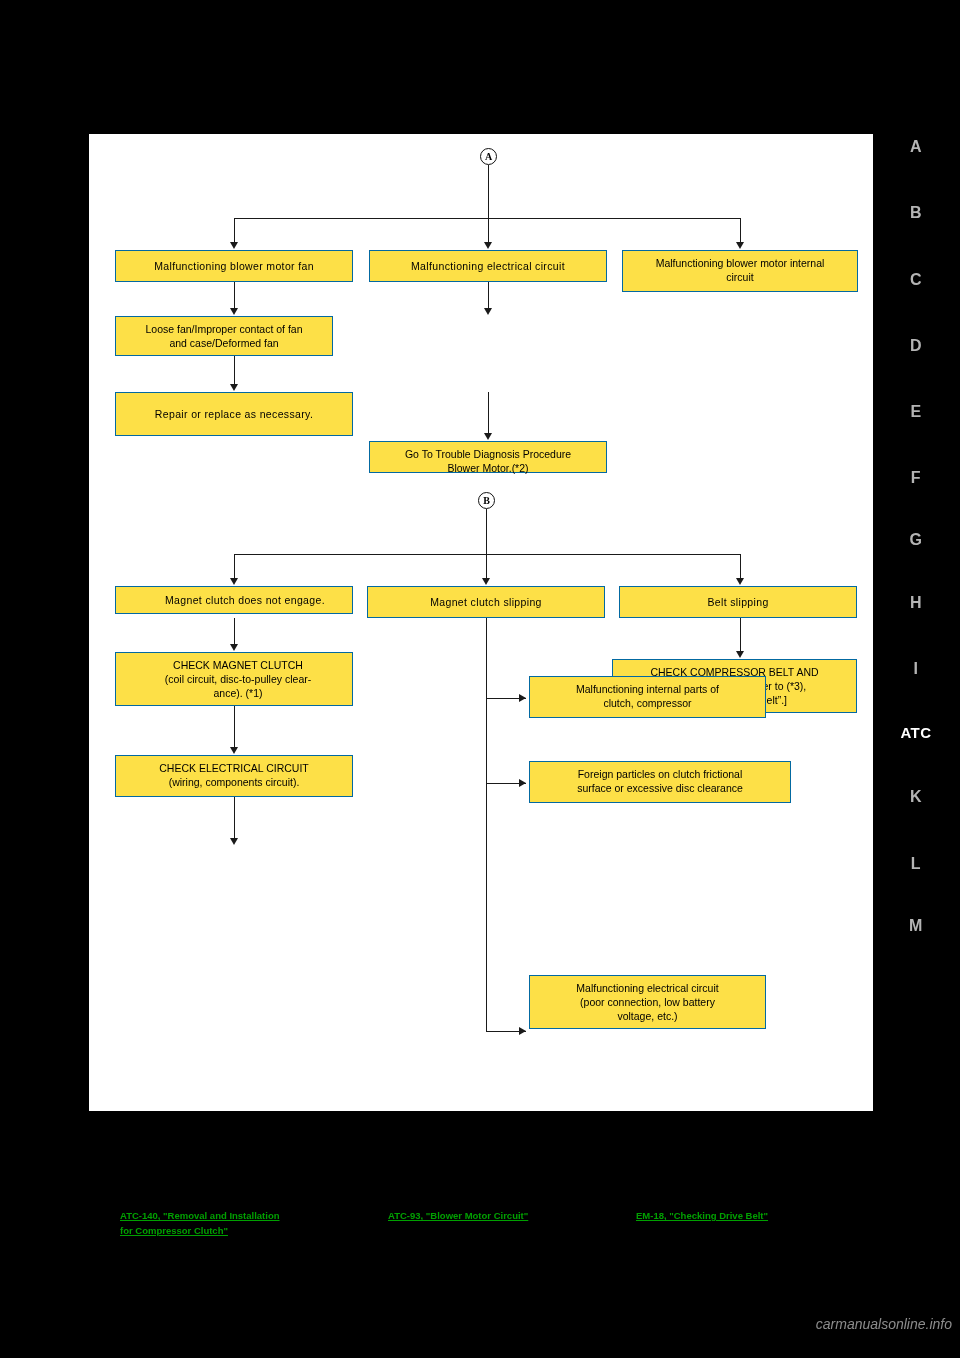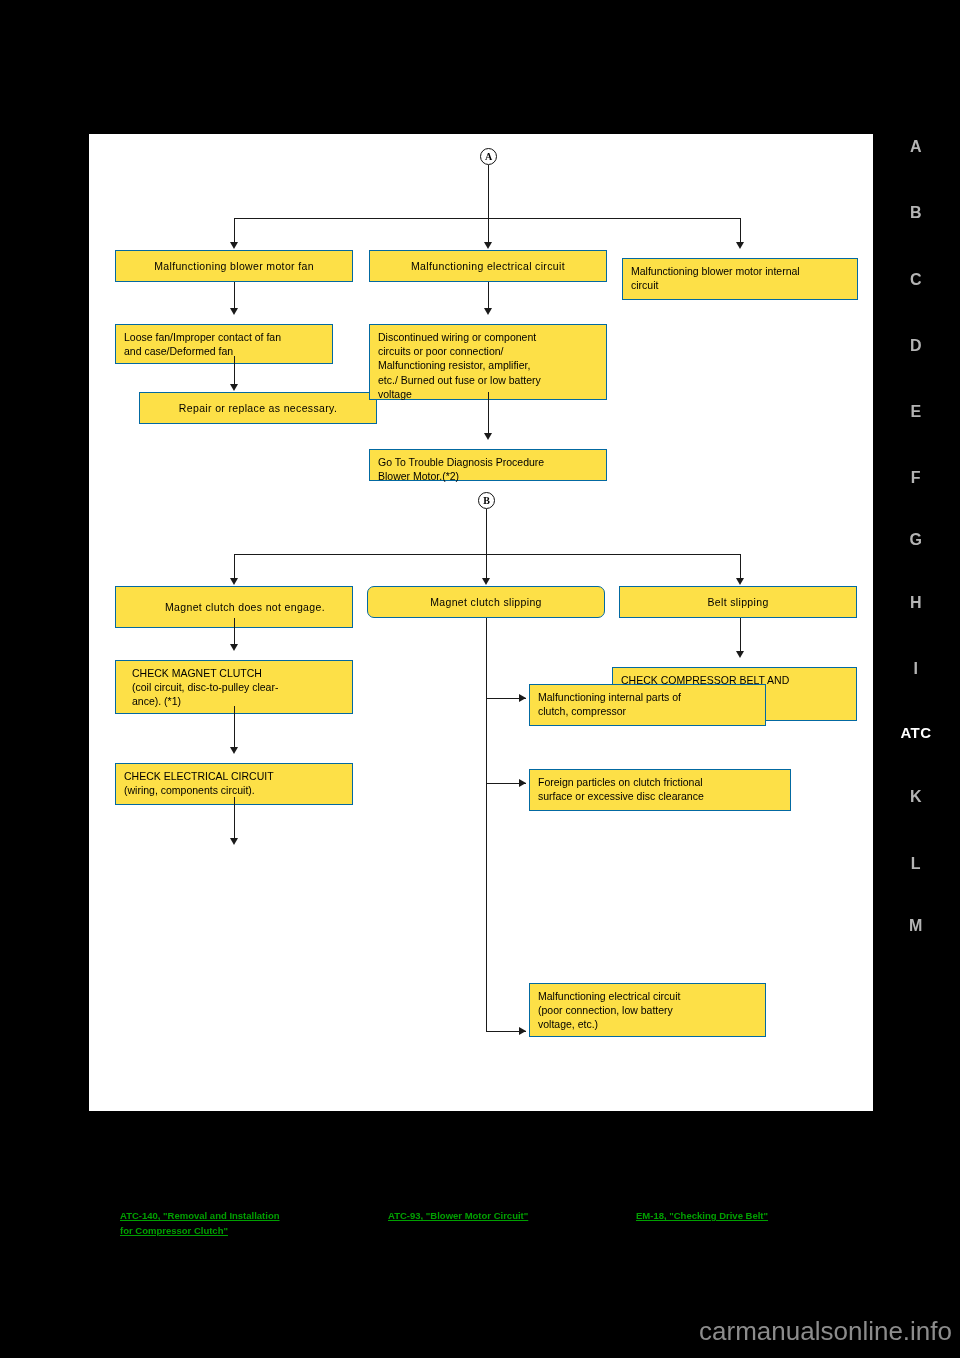--- a/index.html
+++ b/index.html
@@ -46,22 +46,21 @@
   .box.center {
     display: flex;
     align-items: center;
     justify-content: center;
     text-align: center;
     padding: 2px 6px;
     letter-spacing: 0.35px;
   }
   .box.topleft {
     display: block;
-    text-align: left;
-    margin-top: 8px;
+    text-align: center;
   }
 
   
   .vline {
     position: absolute;
     width: 1px;
     background: #1a1a1a;
   }
   .hline {
     position: absolute;
@@ -140,22 +139,23 @@
 
   
   #watermark {
     position: absolute;
     left: 0;
     top: 1316px;
     width: 952px;
     text-align: right;
     color: #8c8c8c;
     font-family: "Liberation Sans", sans-serif;
-    font-size: 26px;
+    font-size: 14px;
     letter-spacing: 0px;
+    font-style: italic;
   }
 </style>
 </head>
 <body>
 
 <div id="page">
 
   <div id="sheet">
 
     <div class="node-circle" style="left:391px; top:14px;">A</div>
@@ -182,30 +182,25 @@
 
     <div class="vline" style="left:145px; top:148px; height:29px;"></div>
     <div class="arrow-down" style="left:141px; top:174px;"></div>
 
     <div class="box topleft" style="left:26px; top:182px; width:218px; height:40px;">Loose fan/Improper contact of fan
 and case/Deformed fan</div>
 
     <div class="vline" style="left:145px; top:222px; height:31px;"></div>
     <div class="arrow-down" style="left:141px; top:250px;"></div>
 
-    <div class="box center" style="left:26px; top:258px; width:238px; height:32px;margin-left:24px;">Repair  or  replace  as  necessary.</div>
+    <div class="box center" style="left:26px; top:258px; width:238px; height:44px;">Repair  or  replace  as  necessary.</div>
 
     <div class="vline" style="left:399px; top:148px; height:29px;"></div>
     <div class="arrow-down" style="left:395px; top:174px;"></div>
 
-    <div class="box topleft" style="left:280px; top:182px; width:238px; height:76px;">Discontinued wiring or component
-circuits or poor connection/
-Malfunctioning resistor, amplifier,
-etc./ Burned out fuse or low battery
-voltage</div>
 
     <div class="vline" style="left:399px; top:258px; height:44px;"></div>
     <div class="arrow-down" style="left:395px; top:299px;"></div>
 
     <div class="box topleft" style="left:280px; top:307px; width:238px; height:32px;">Go To Trouble Diagnosis Procedure
 Blower Motor.(*2)</div>
 
     <div class="node-circle" style="left:389px; top:358px;">B</div>
 
     <div class="vline" style="left:397px; top:375px; height:45px;"></div>
@@ -213,23 +208,23 @@
 
     <div class="vline" style="left:145px; top:420px; height:27px;"></div>
     <div class="arrow-down" style="left:141px; top:444px;"></div>
 
     <div class="vline" style="left:397px; top:420px; height:27px;"></div>
     <div class="arrow-down" style="left:393px; top:444px;"></div>
 
     <div class="vline" style="left:651px; top:420px; height:27px;"></div>
     <div class="arrow-down" style="left:647px; top:444px;"></div>
 
-    <div class="box center" style="left:26px; top:452px; width:238px; height:42px;padding-left:28px;">Magnet  clutch  does  not  engage.</div>
-
-    <div class="box center" style="left:278px; top:452px; width:238px; height:32px;border-radius:7px;">Magnet  clutch  slipping</div>
+    <div class="box center" style="left:26px; top:452px; width:238px; height:28px;padding-left:28px;">Magnet  clutch  does  not  engage.</div>
+
+    <div class="box center" style="left:278px; top:452px; width:238px; height:32px;">Magnet  clutch  slipping</div>
 
     <div class="box center" style="left:530px; top:452px; width:238px; height:32px;">Belt  slipping</div>
 
     <div class="vline" style="left:145px; top:484px; height:29px;"></div>
     <div class="arrow-down" style="left:141px; top:510px;"></div>
 
     <div class="box topleft" style="left:26px; top:518px; width:238px; height:54px;padding-left:16px;">CHECK  MAGNET  CLUTCH
 (coil circuit, disc-to-pulley clear-
 ance).  (*1)</div>
 

